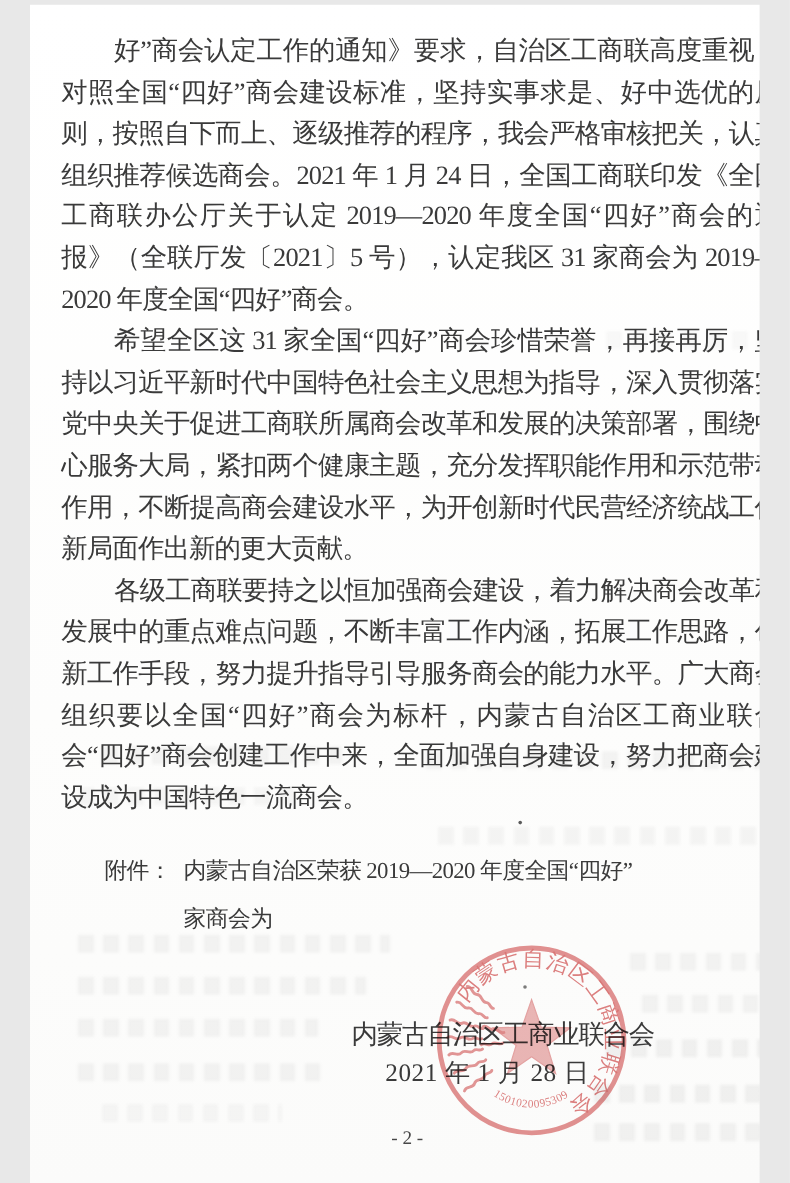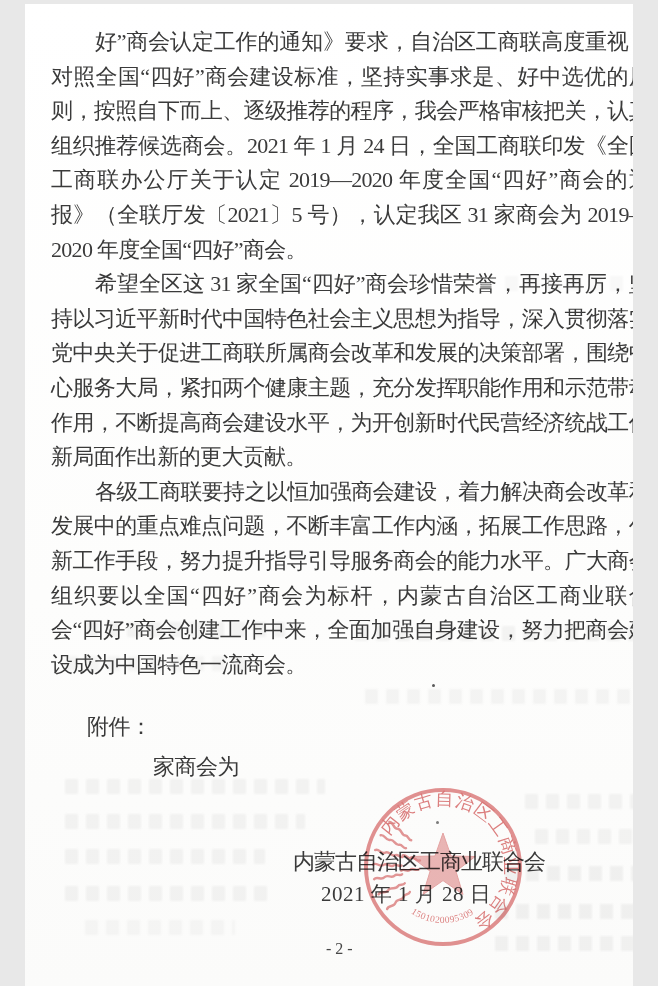--- a/index.html
+++ b/index.html
@@ -22,21 +22,21 @@
     letter-spacing: -0.7px;
     text-align: justify;
   }
   .doc-body p { margin: 0; text-indent: 2em; }
 
   
   .attachment {
     position: absolute;
     left: 62px; top: 703px;
     display: flex;
-    font-size: 22px;
+    font-size: 19px;
     line-height: 40px;
     letter-spacing: -0.5px;
   }
   .attachment .att-label { flex: 0 0 66px; }
   .attachment .att-text { white-space: nowrap; }
 
   
   .sig-org {
     position: absolute;
     left: 268px; top: 843px;
@@ -117,21 +117,21 @@
 
   <main class="doc-body">
     <p>好”商会认定工作的通知》要求，自治区工商联高度重视，对照全国“四好”商会建设标准，坚持实事求是、好中选优的原则，按照自下而上、逐级推荐的程序，我会严格审核把关，认真组织推荐候选商会。2021 年 1 月 24 日，全国工商联印发《全国工商联办公厅关于认定 2019—2020 年度全国“四好”商会的通报》（全联厅发〔2021〕5 号），认定我区 31 家商会为 2019—2020 年度全国“四好”商会。</p>
     <p>希望全区这 31 家全国“四好”商会珍惜荣誉，再接再厉，坚持以习近平新时代中国特色社会主义思想为指导，深入贯彻落实党中央关于促进工商联所属商会改革和发展的决策部署，围绕中心服务大局，紧扣两个健康主题，充分发挥职能作用和示范带动作用，不断提高商会建设水平，为开创新时代民营经济统战工作新局面作出新的更大贡献。</p>
     <p>各级工商联要持之以恒加强商会建设，着力解决商会改革和发展中的重点难点问题，不断丰富工作内涵，拓展工作思路，创新工作手段，努力提升指导引导服务商会的能力水平。广大商会组织要以全国“四好”商会为标杆，内蒙古自治区工商业联合会“四好”商会创建工作中来，全面加强自身建设，努力把商会建设成为中国特色一流商会。</p>
   </main>
 
   <div class="attachment">
     <span class="att-label">附件：</span>
     <span class="att-text">
-      <br>
+      <span>内蒙古自治区荣获 2019—2020 年度全国“四好”</span><br>
       <span>家商会为</span>
     </span>
   </div>
 
   <div class="sig-org">内蒙古自治区工商业联合会</div>
   <div class="sig-date">2021 年 1 月 28 日</div>
 
   <svg class="seal" viewBox="0 0 180 180" aria-hidden="true">
     <defs>
       <path id="arcTop" d="M 36.3,59 A 62,62 0 1 1 121,143.7" fill="none"></path>

